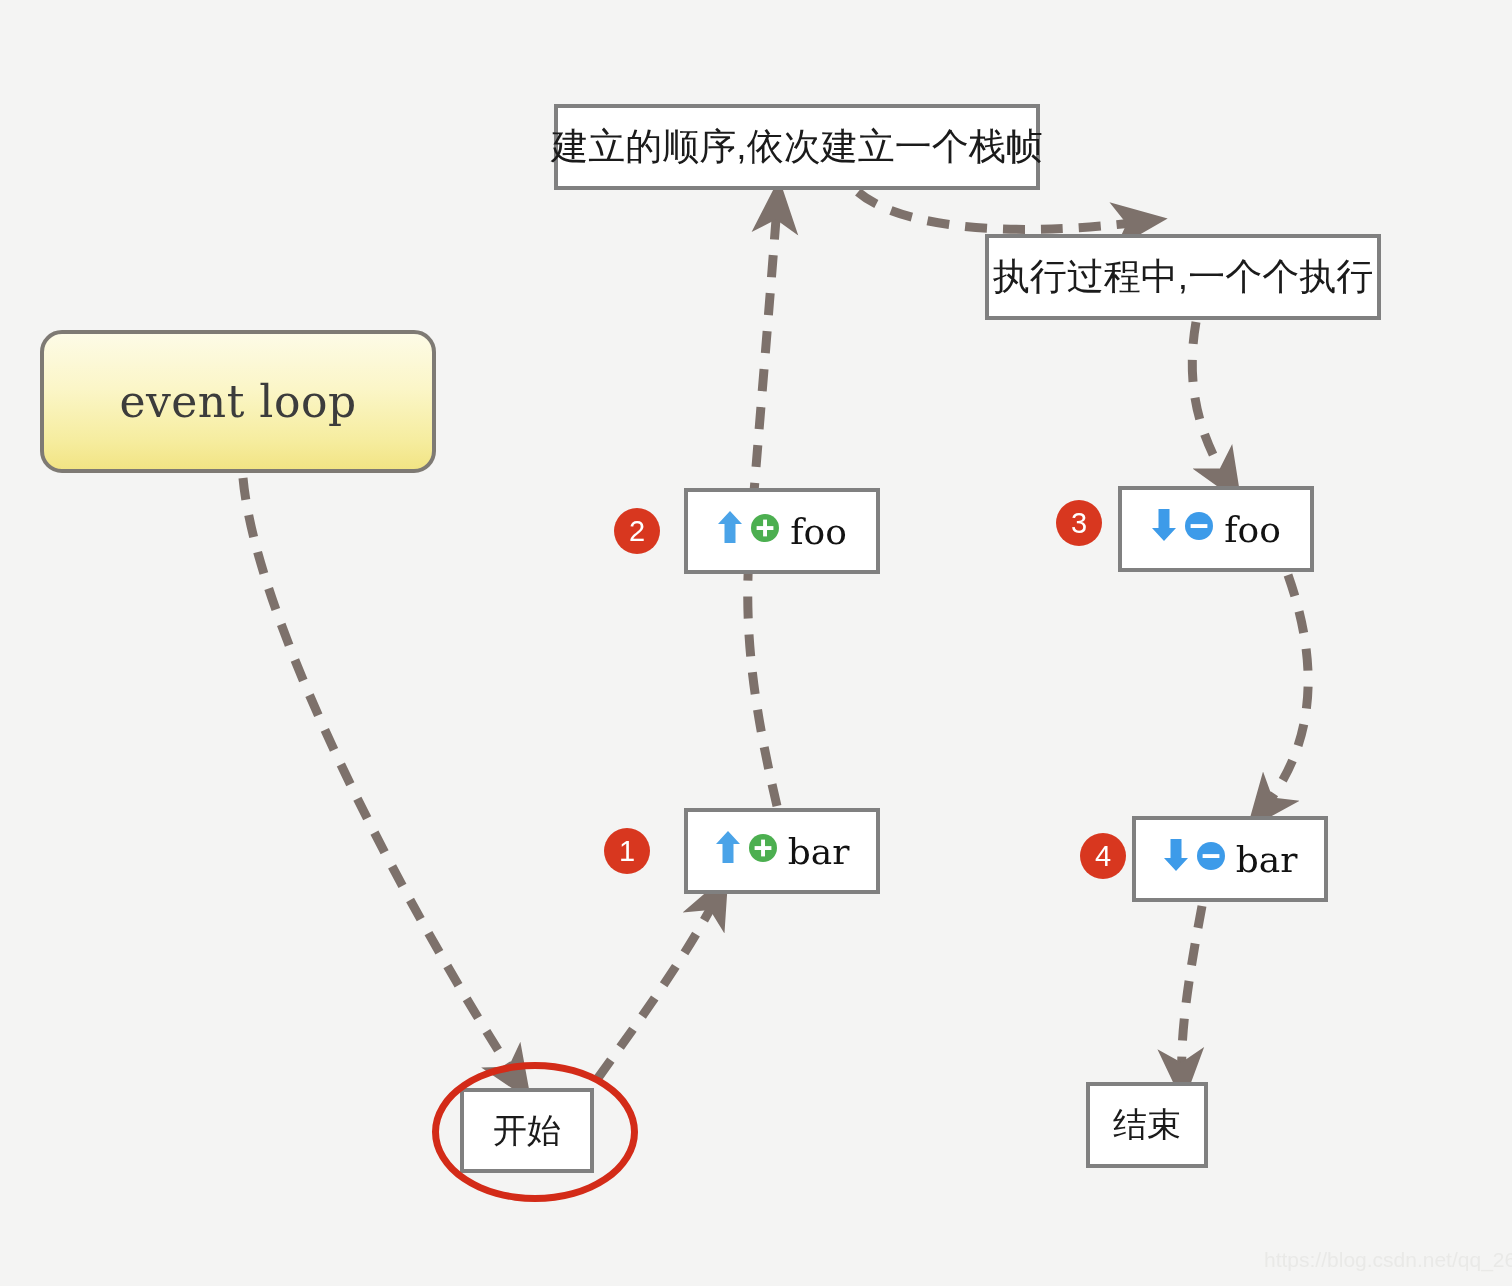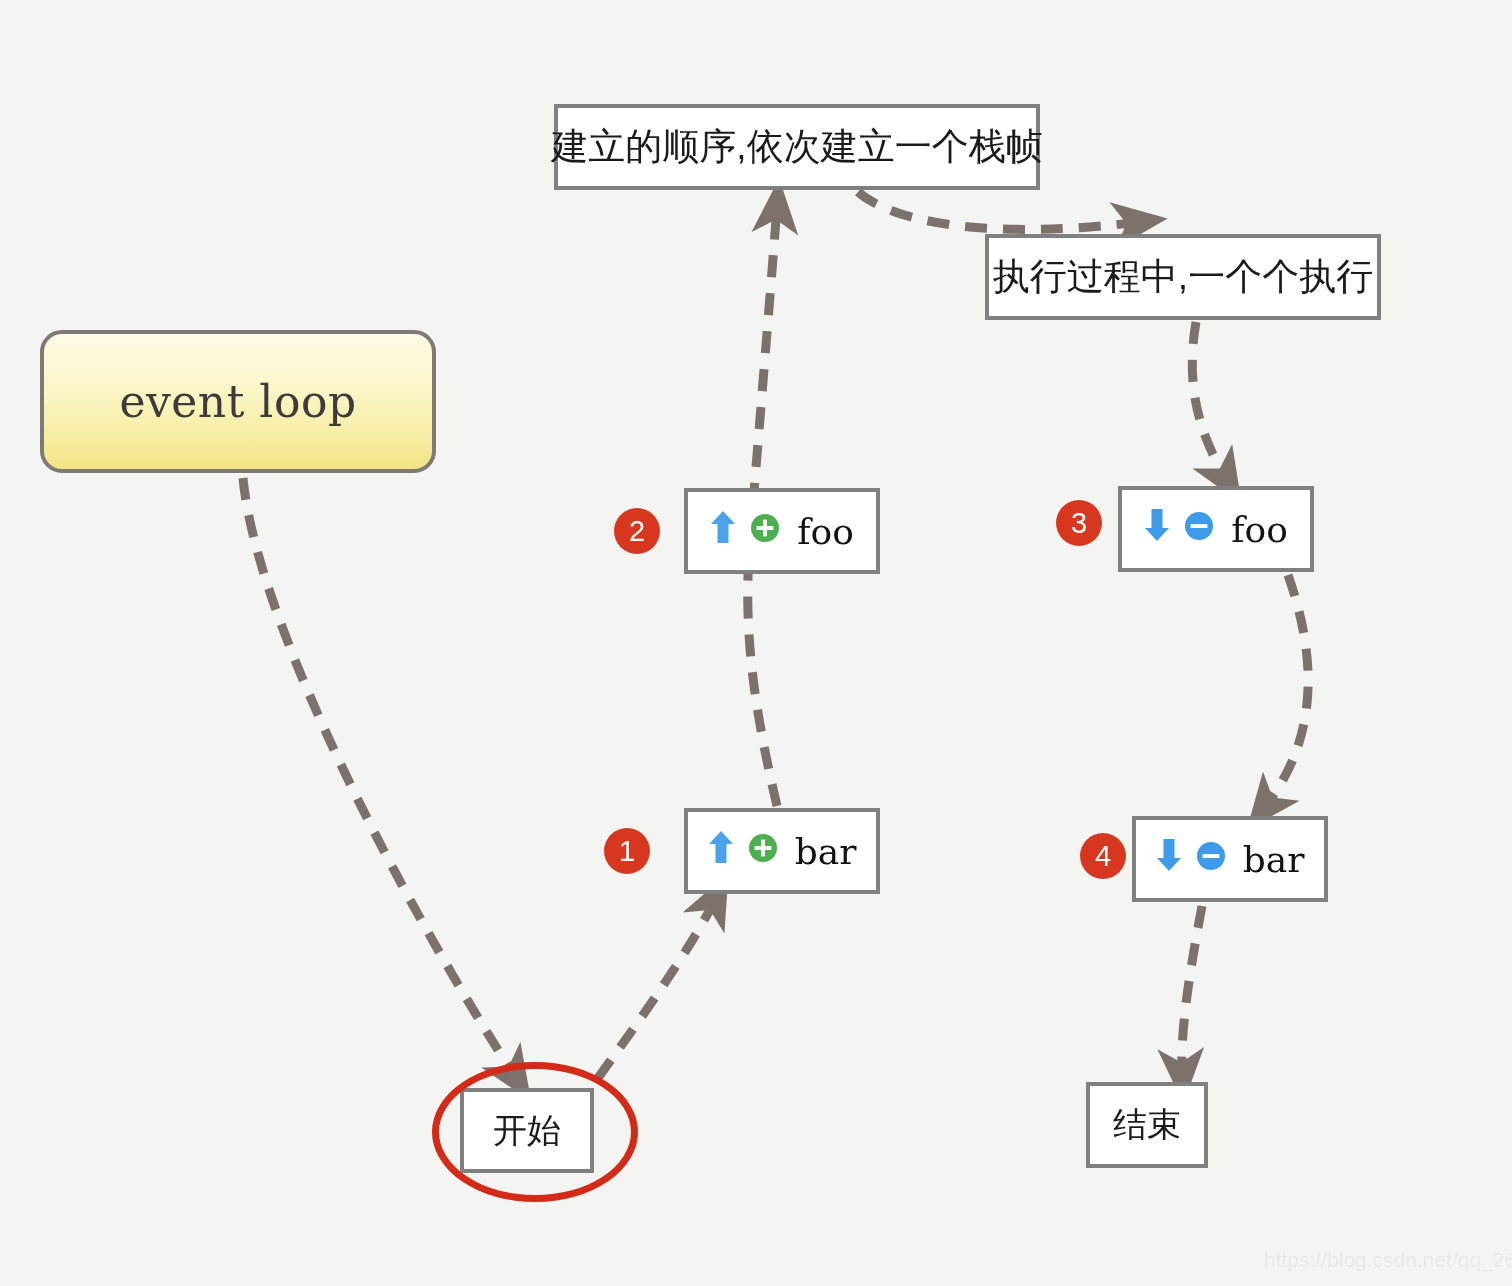--- a/index.html
+++ b/index.html
@@ -87,21 +87,21 @@
     font-size: 36px;
   }
   #frame-foo-push { left: 684px; top: 488px; width: 196px; }
   #frame-bar-push { left: 684px; top: 808px; width: 196px; }
   #frame-foo-pop  { left: 1118px; top: 486px; width: 196px; }
   #frame-bar-pop  { left: 1132px; top: 816px; width: 196px; }
 
   .frame-inner {
     display: flex;
     align-items: center;
-    gap: 14px;
+    gap: 7px;
   }
   .frame-text {
     font-family: "DejaVu Serif", "Liberation Serif", serif;
     font-size: 36px;
     color: #121212;
     margin-left: 3px;
   }
 
   
   .icon-arrow { display: block; }

